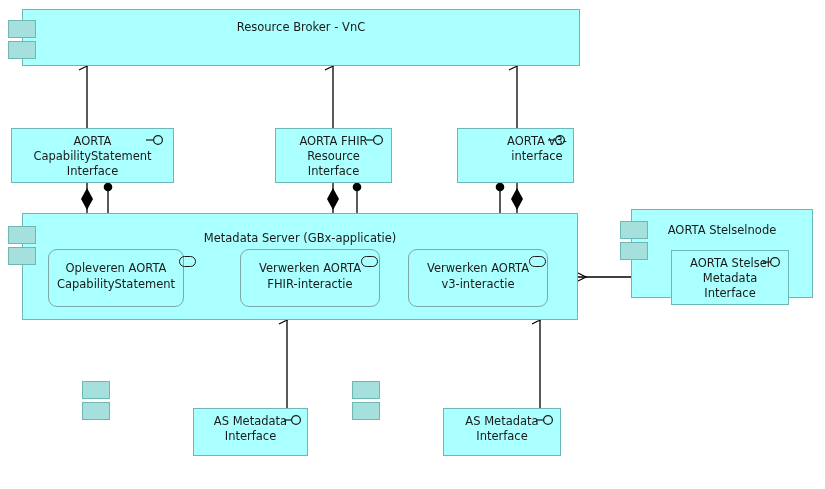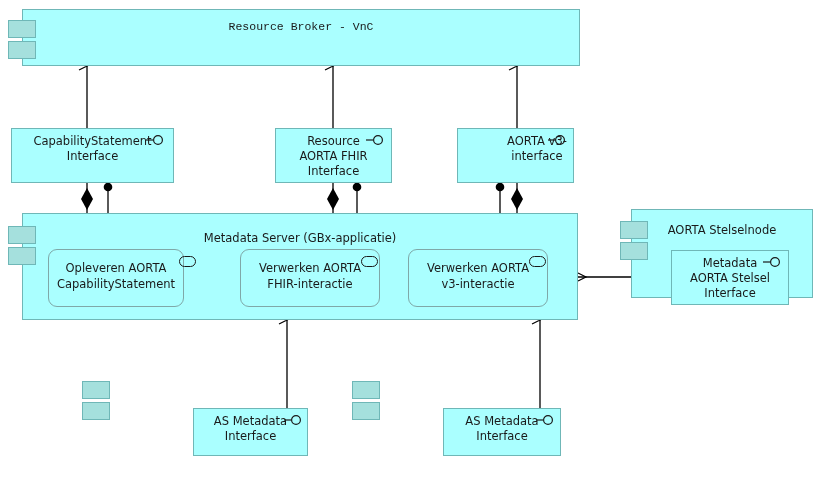--- a/index.html
+++ b/index.html
@@ -149,37 +149,38 @@
     <g>
       <line x1="287" y1="410" x2="287" y2="320" stroke="#000" stroke-width="1.3" marker-end="url(#openUp)"></line>
     </g>
 
     <g>
       <line x1="540" y1="410" x2="540" y2="320" stroke="#000" stroke-width="1.3" marker-end="url(#openUp)"></line>
     </g>
   </svg>
 
   <div class="component" style="left:22px;top:9px;width:558px;height:57px;">
-    <div class="ctitle" style="top:10px;font-family:Liberation Mono, monospace;">Resource Broker - VnC</div>
+    <div class="ctitle" style="top:10px;">Resource Broker - VnC</div>
   </div>
   <div class="tab" style="left:8px;top:20px;"></div>
   <div class="tab" style="left:8px;top:41px;"></div>
 
   <div class="iface" style="left:11px;top:128px;width:163px;height:55px;">
+    <span class="ln">AORTA</span>
     <span class="ln">CapabilityStatement</span>
     <span class="ln">Interface</span>
   </div>
   <svg class="lolli" style="left:146px;top:134px;" viewBox="0 0 20 12">
     <line x1="0" y1="6" x2="7" y2="6" stroke="#1a1a1a" stroke-width="1.2"></line>
     <circle cx="12" cy="6" r="4.4" fill="none" stroke="#1a1a1a" stroke-width="1.2"></circle>
   </svg>
 
   <div class="iface" style="left:275px;top:128px;width:117px;height:55px;">
+    <span class="ln">AORTA FHIR</span>
     <span class="ln">Resource</span>
-    <span class="ln">AORTA FHIR</span>
     <span class="ln">Interface</span>
   </div>
   <svg class="lolli" style="left:366px;top:134px;" viewBox="0 0 20 12">
     <line x1="0" y1="6" x2="7" y2="6" stroke="#1a1a1a" stroke-width="1.2"></line>
     <circle cx="12" cy="6" r="4.4" fill="none" stroke="#1a1a1a" stroke-width="1.2"></circle>
   </svg>
 
   <div class="iface" style="left:457px;top:128px;width:117px;height:55px;padding-left:43px;">
     <span class="ln">AORTA v3-</span>
     <span class="ln">interface</span>
@@ -213,22 +214,22 @@
   </div>
   <div class="ovalicon" style="left:529px;top:256px;"></div>
 
   <div class="component" style="left:631px;top:209px;width:182px;height:89px;">
     <div class="ctitle" style="top:13px;">AORTA Stelselnode</div>
   </div>
   <div class="tab" style="left:620px;top:221px;"></div>
   <div class="tab" style="left:620px;top:242px;"></div>
 
   <div class="iface" style="left:671px;top:250px;width:118px;height:55px;">
+    <span class="ln">AORTA Stelsel</span>
     <span class="ln">Metadata</span>
-    <span class="ln">AORTA Stelsel</span>
     <span class="ln">Interface</span>
   </div>
   <svg class="lolli" style="left:763px;top:256px;" viewBox="0 0 20 12">
     <line x1="0" y1="6" x2="7" y2="6" stroke="#1a1a1a" stroke-width="1.2"></line>
     <circle cx="12" cy="6" r="4.4" fill="none" stroke="#1a1a1a" stroke-width="1.2"></circle>
   </svg>
 
   <div class="tab" style="left:82px;top:381px;"></div>
   <div class="tab" style="left:82px;top:402px;"></div>
 

